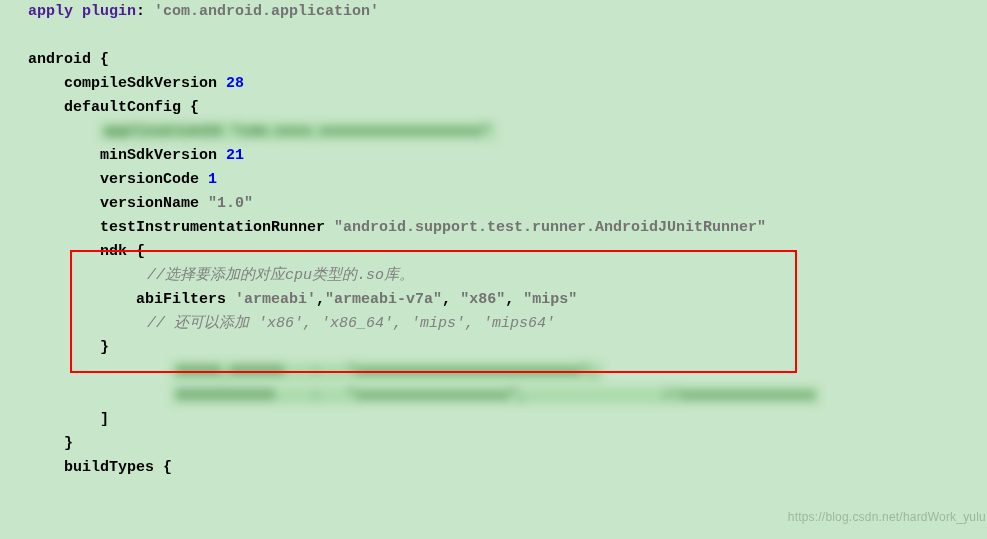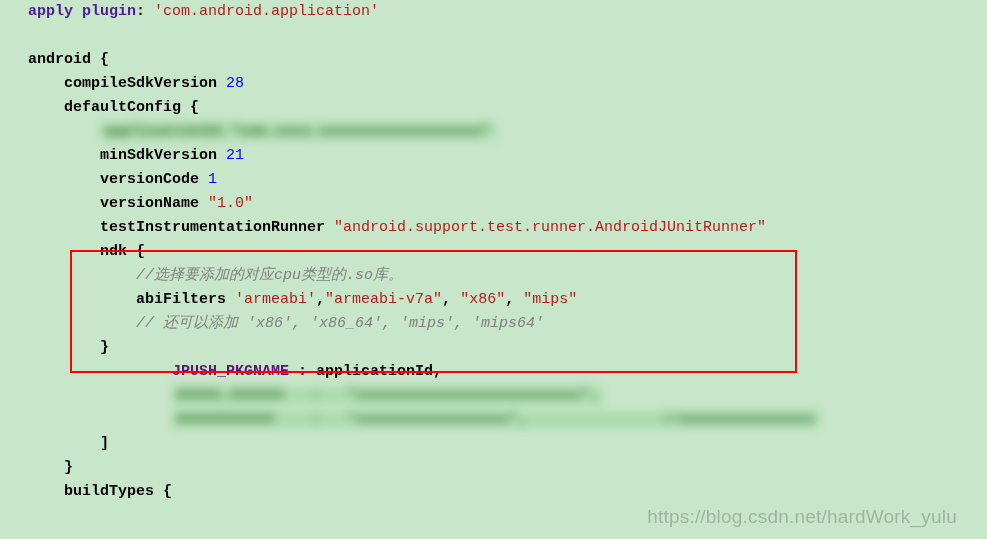--- a/index.html
+++ b/index.html
@@ -12,48 +12,48 @@
       height: 539px;
       overflow: hidden;
       position: relative;
       font-weight: bold;
     }
     .editor {
       padding: 0 28px;
       position: relative;
     }
     .line { white-space: pre; height: 24px; color: #000; }
-    .str { color: #b91c1c; font-weight: normal; }
-    .num { color: #0000ff; font-weight: normal; }
+    .str { color: #737373; font-weight: bold; }
+    .num { color: #0000ff; font-weight: bold; }
     .plain { color: #000; }
-    .comment { color: #808080; font-style: italic; font-weight: normal; }
+    .comment { color: #808080; font-style: italic; font-weight: normal; margin-left: 11px; }
     .constname { color: #660e7a; font-weight: bold; }
     .darkkey { color: #4c1d95; font-weight: bold; }
     .blurred {
       filter: blur(5px);
       background: rgba(120,200,120,0.35);
       padding: 0 4px;
       color: #3a7a3a;
     }
     .red-box {
       position: absolute;
       border: 2px solid #ff0000;
       left: 70px;
       top: 250px;
       width: 727px;
       height: 123px;
       pointer-events: none;
     }
     .watermark {
       position: absolute;
-      right: 30px;
+      right: 1px;
       bottom: 10px;
       color: rgba(0,0,0,0.22);
       font-family: Arial, sans-serif;
-      font-size: 19px;
+      font-size: 12px;
       font-weight: normal;
       letter-spacing: 0.2px;
     }
     .indent1 { padding-left: 36px; display: inline-block; }
     .indent2 { padding-left: 72px; display: inline-block; }
     .indent3 { padding-left: 108px; display: inline-block; }
     .indent4 { padding-left: 144px; display: inline-block; }
   </style>
 </head>
 <body>
@@ -67,21 +67,20 @@
   <div class="line"><span class="indent2"></span><span class="blurred">applicationId "com.xxxx.xxxxxxxxxxxxxxxxxx"</span></div>
   <div class="line"><span class="indent2"></span><span class="plain">minSdkVersion </span><span class="num">21</span></div>
   <div class="line"><span class="indent2"></span><span class="plain">versionCode </span><span class="num">1</span></div>
   <div class="line"><span class="indent2"></span><span class="plain">versionName </span><span class="str">"1.0"</span></div>
   <div class="line"><span class="indent2"></span><span class="plain">testInstrumentationRunner </span><span class="str">"android.support.test.runner.AndroidJUnitRunner"</span></div>
   <div class="line"><span class="indent2"></span><span class="plain">ndk</span><span class="plain"> {</span></div>
   <div class="line"><span class="indent3"></span><span class="comment">//选择要添加的对应cpu类型的.so库。</span></div>
   <div class="line"><span class="indent3"></span><span class="plain">abiFilters </span><span class="str">'armeabi'</span><span class="plain">,</span><span class="str">"armeabi-v7a"</span><span class="plain">,</span> <span class="str">"x86"</span><span class="plain">,</span> <span class="str">"mips"</span></div>
   <div class="line"><span class="indent3"></span><span class="comment">// 还可以添加 'x86', 'x86_64', 'mips', 'mips64'</span></div>
   <div class="line"><span class="indent2"></span><span class="plain">}</span></div>
-  <div class="line"><span class="indent4"></span><span class="constname">JPUSH_PKGNAME</span><span class="plain"> : applicationId,</span></div>
   <div class="line"><span class="indent4"></span><span class="blurred">XXXXX_XXXXXX   :   "xxxxxxxxxxxxxxxxxxxxxxxxx",</span></div>
   <div class="line"><span class="indent4"></span><span class="blurred">XXXXXXXXXXX    :   "xxxxxxxxxxxxxxxxx",               //xxxxxxxxxxxxxxx</span></div>
   <div class="line"><span class="indent2"></span><span class="plain">]</span></div>
   <div class="line"><span class="indent1"></span><span class="plain">}</span></div>
   <div class="line"><span class="indent1"></span><span class="plain">buildTypes</span><span class="plain"> {</span></div>
 
   <div class="red-box"></div>
 </div>
 
 <div class="watermark">https://blog.csdn.net/hardWork_yulu</div>

